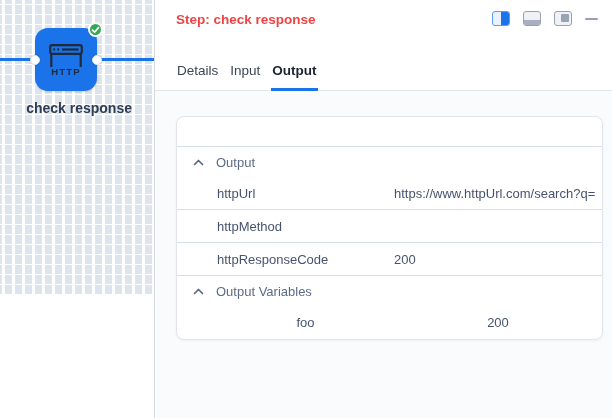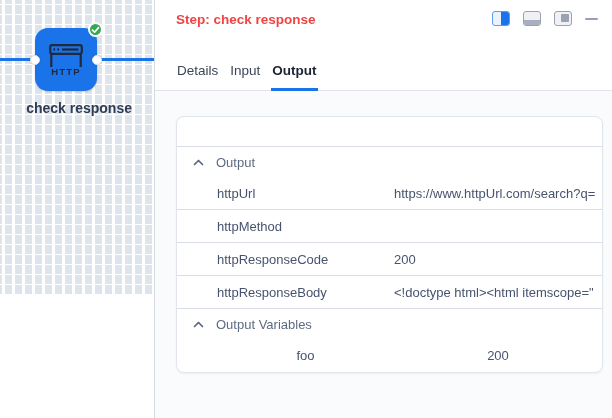--- a/index.html
+++ b/index.html
@@ -149,24 +149,20 @@
         <div class="cell name">httpUrl</div>
         <div class="cell value">https://www.httpUrl.com/search?q=</div>
       </div>
       <div class="trow">
         <div class="cell name">httpMethod</div>
       </div>
       <div class="trow">
         <div class="cell name">httpResponseCode</div>
         <div class="cell value">200</div>
       </div>
-      <div class="trow">
-        <div class="cell name">httpResponseBody</div>
-        <div class="cell value">&lt;!doctype html&gt;&lt;html itemscope="</div>
-      </div>
 
       <div class="grow">
         <span class="chev">
           <svg width="11" height="7" viewBox="0 0 11 7">
             <polyline points="1.5,5.5 5.5,1.5 9.5,5.5" fill="none" stroke="#596780" stroke-width="1.7" stroke-linecap="round" stroke-linejoin="round"></polyline>
           </svg>
         </span>
         <span class="glabel">Output Variables</span>
       </div>
 

